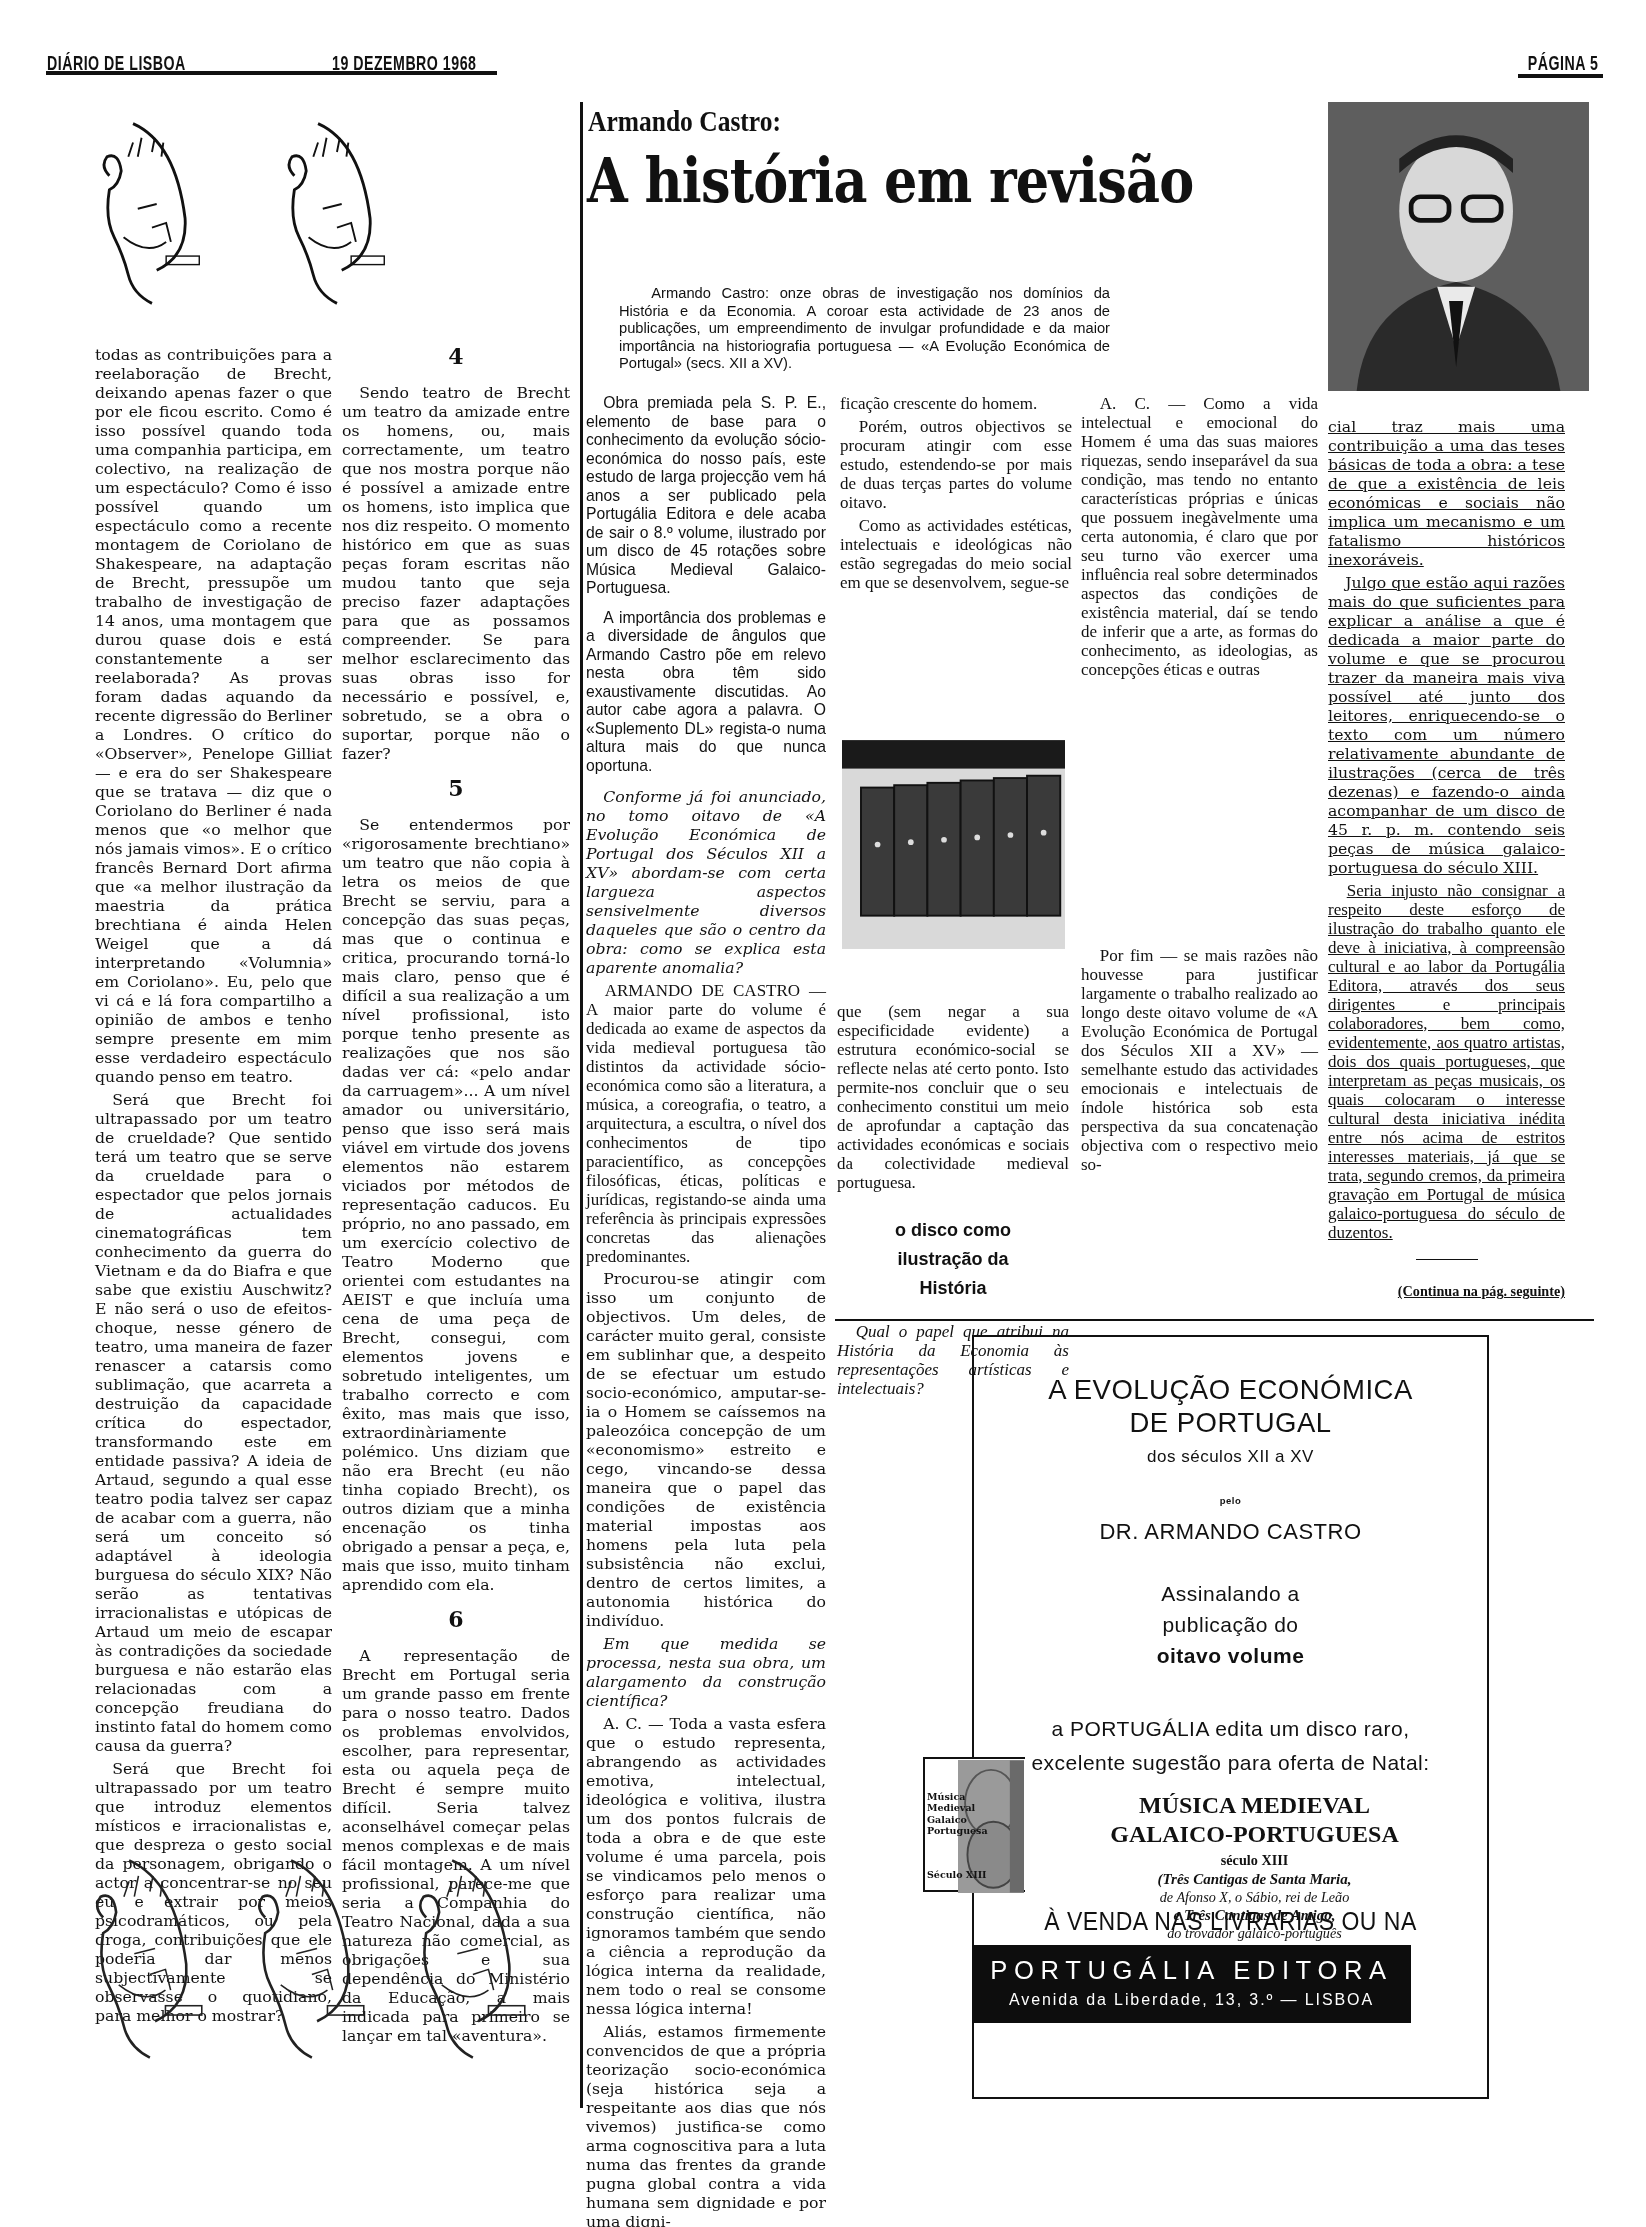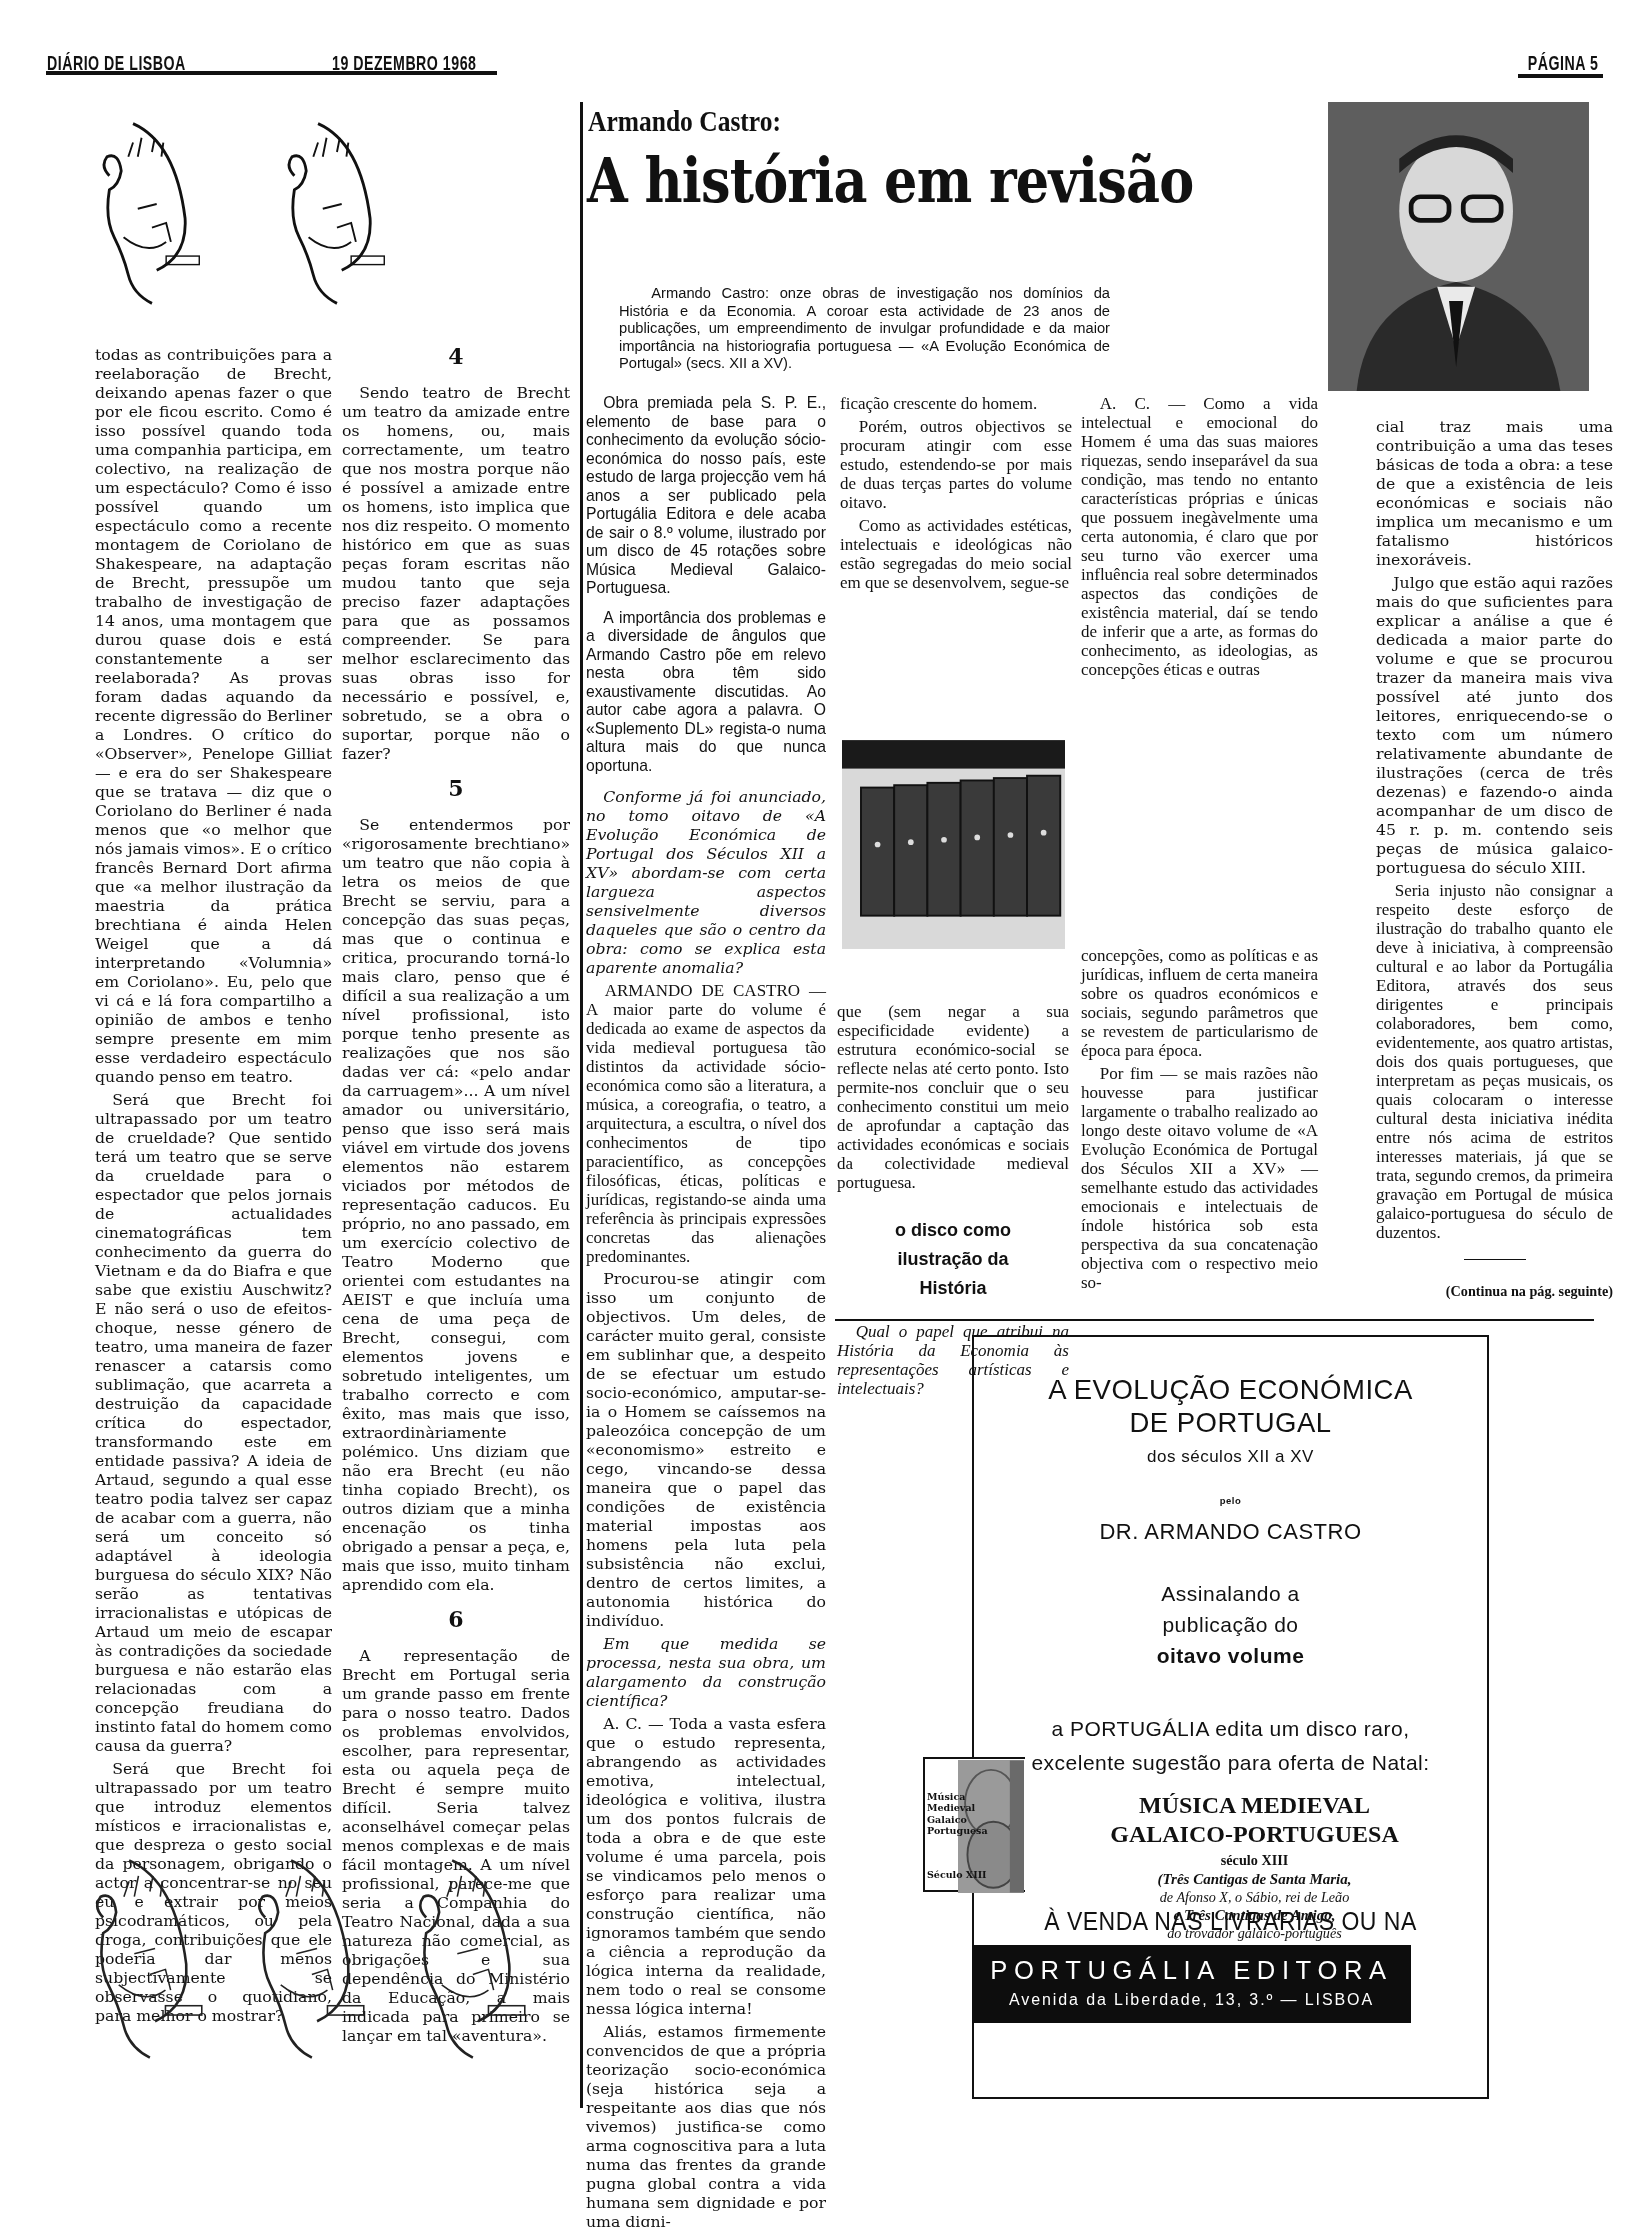--- a/index.html
+++ b/index.html
@@ -219,25 +219,24 @@
     <div>História</div>
   </div>
   <p class="it">Qual o papel que atribui na História da Economia às representações artísticas e intelectuais?</p>
 </div>
 
 <div class="col cond" style="left:1081px; top:394px; width:237px;">
   <p>A. C. — Como a vida intelectual e emocional do Homem é uma das suas maiores riquezas, sendo inseparável da sua condição, mas tendo no entanto características próprias e únicas que possuem inegàvelmente uma certa autonomia, é claro que por seu turno vão exercer uma influência real sobre determinados aspectos das condições de existência material, daí se tendo de inferir que a arte, as formas do conhecimento, as ideologias, as concepções éticas e outras</p>
 </div>
 
 <div class="col cond" style="left:1081px; top:946px; width:237px;">
-  <p class="noindent">concepções, como as políticas e as jurídicas, influem de certa maneira sobre os quadros económicos e sociais, segundo parâmetros que se revestem de particularismo de época para época.</p>
   <p>Por fim — se mais razões não houvesse para justificar largamente o trabalho realizado ao longo deste oitavo volume de «A Evolução Económica de Portugal dos Séculos XII a XV» — semelhante estudo das actividades emocionais e intelectuais de índole histórica sob esta perspectiva da sua concatenação objectiva com o respectivo meio so-</p>
 </div>
 
-<div class="col" style="left:1376px; top:417px; width:237px;">
+<div class="col" style="left:1328px; top:417px; width:237px;text-decoration:underline;">
   <p class="noindent">cial traz mais uma contribuição a uma das teses básicas de toda a obra: a tese de que a existência de leis económicas e sociais não implica um mecanismo e um fatalismo históricos inexoráveis.</p>
   <p>Julgo que estão aqui razões mais do que suficientes para explicar a análise a que é dedicada a maior parte do volume e que se procurou trazer da maneira mais viva possível até junto dos leitores, enriquecendo-se o texto com um número relativamente abundante de ilustrações (cerca de três dezenas) e fazendo-o ainda acompanhar de um disco de 45 r. p. m. contendo seis peças de música galaico-portuguesa do século XIII.</p>
   <p class="cond">Seria injusto não consignar a respeito deste esforço de ilustração do trabalho quanto ele deve à iniciativa, à compreensão cultural e ao labor da Portugália Editora, através dos seus dirigentes e principais colaboradores, bem como, evidentemente, aos quatro artistas, dois dos quais portugueses, que interpretam as peças musicais, os quais colocaram o interesse cultural desta iniciativa inédita entre nós acima de estritos interesses materiais, já que se trata, segundo cremos, da primeira gravação em Portugal de música galaico-portuguesa do século de duzentos.</p>
   <div class="cont-rule"></div>
   <div class="cont">(Continua na pág. seguinte)</div>
 </div>
 
 <div class="hrule" style="left:835px; top:1319px; width:759px;"></div>
 
 <div class="ad">

